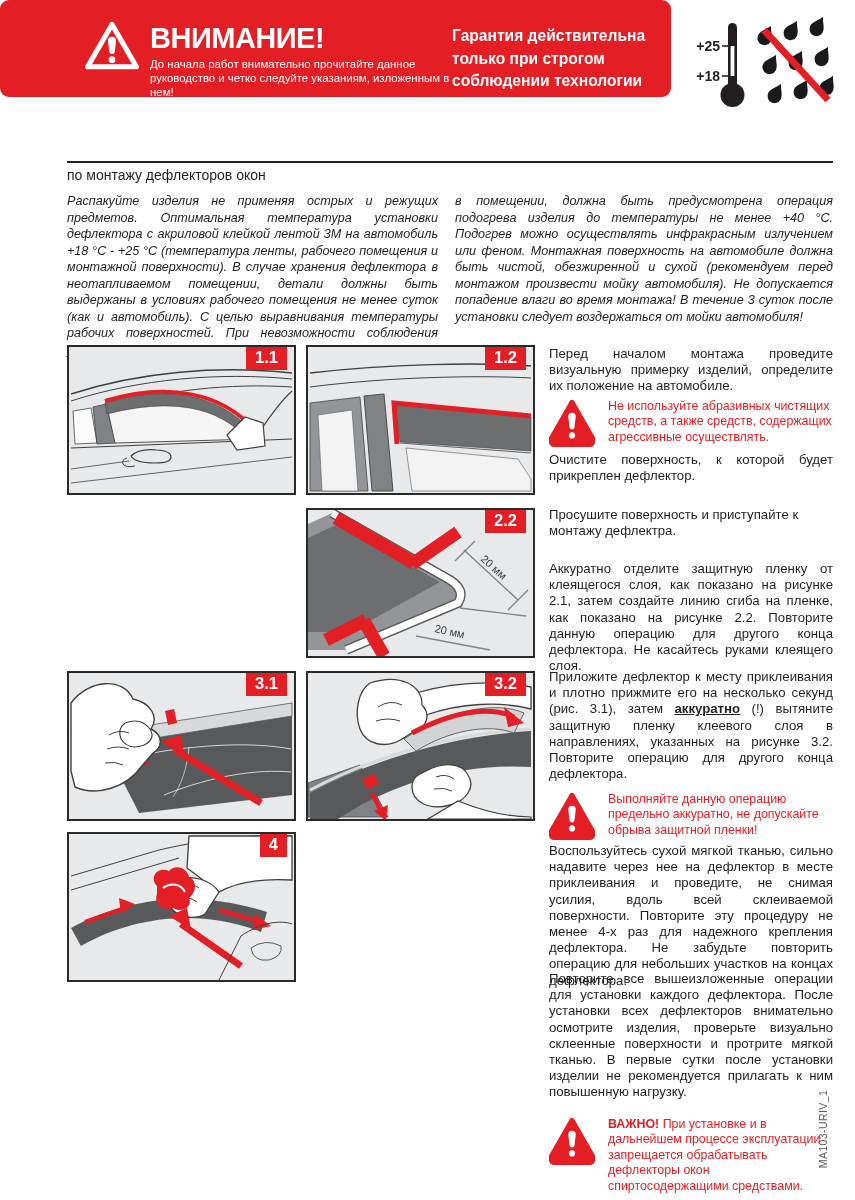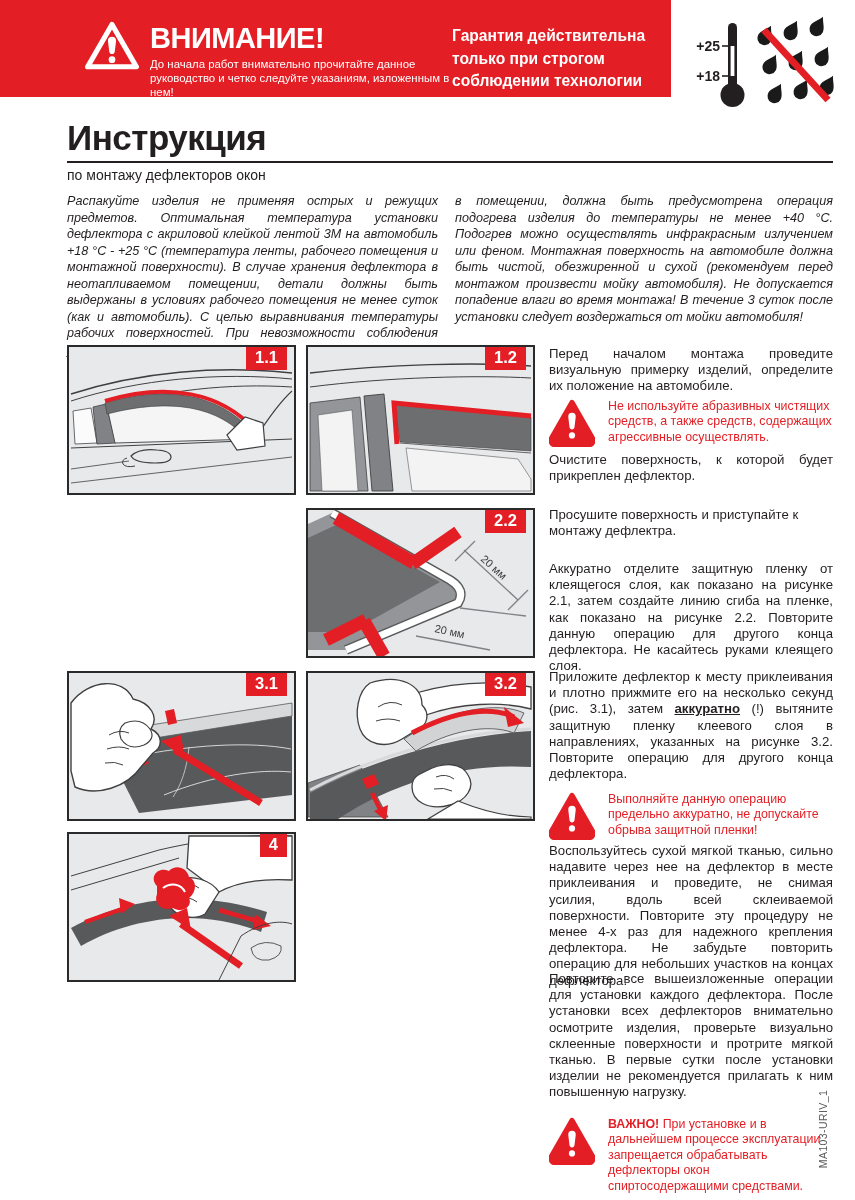--- a/index.html
+++ b/index.html
@@ -1,21 +1,21 @@
 <!DOCTYPE html>
 <html lang="ru"><head>
 <meta charset="utf-8">
 <style>
   html,body{margin:0;padding:0;background:#fff;}
   #page{
     position:relative;width:855px;height:1200px;background:#fff;overflow:hidden;
     font-family:"Liberation Sans",sans-serif;color:#231f20;
   }
   
-  .banner{position:absolute;left:0;top:0;width:671px;height:97px;background:#e31e24;}
+  .banner{position:absolute;left:0;top:0;width:671px;height:97px;background:#e31e24;border-radius:9px;}
   .banner-tri{position:absolute;left:82px;top:17px;}
   .banner-title{position:absolute;left:150px;top:22px;color:#fff;font-size:29px;font-weight:bold;letter-spacing:-.5px;}
   .banner-sub{position:absolute;left:150px;top:58px;width:310px;color:#fff;font-size:11.4px;line-height:13.8px;}
   .banner-guarantee{position:absolute;left:452px;top:25px;width:212px;color:#fff;font-size:15.6px;font-weight:bold;line-height:22.5px;}
   .thermo{position:absolute;left:688px;top:18px;}
   .rain{position:absolute;left:752px;top:14px;}
   
   .doc-title{position:absolute;left:67px;top:118px;font-size:35px;font-weight:bold;letter-spacing:-.5px;}
   .title-rule{position:absolute;left:67px;top:161px;width:766px;height:2.4px;background:#231f20;}
   .doc-subtitle{position:absolute;left:67px;top:167px;font-size:14px;}
@@ -108,21 +108,20 @@
       <g transform="translate(48,62) rotate(28)">
           <path d="M8,0 C10,5 15,9 15,14 a7,7 0 1 1 -14,0 C1,9 6,5 8,0 Z"></path>
         </g>
       <g transform="translate(74,58) rotate(28)">
           <path d="M8,0 C10,5 15,9 15,14 a7,7 0 1 1 -14,0 C1,9 6,5 8,0 Z"></path>
         </g>
     </g>
     <line x1="12" y1="16" x2="76" y2="86" stroke="#e31e24" stroke-width="7"></line>
   </svg>
 
-  <div class="doc-title">Инструкция</div>
   <div class="title-rule"></div>
   <div class="doc-subtitle">по монтажу дефлекторов окон</div>
 
   <div class="intro left">Распакуйте изделия не применяя острых и режущих предметов. Оптимальная температура установки дефлектора с акриловой клейкой лентой 3М на автомобиль +18 °С - +25 °С (температура ленты, рабочего помещения и монтажной поверхности). В случае хранения дефлектора в неотапливаемом помещении, детали должны быть выдержаны в условиях рабочего помещения не менее суток (как и автомобиль). С целью выравнивания температуры рабочих поверхностей. При невозможности соблюдения указанных температур</div>
   <div class="intro right">в помещении, должна быть предусмотрена операция подогрева изделия до температуры не менее +40 °С. Подогрев можно осуществлять инфракрасным излучением или феном. Монтажная поверхность на автомобиле должна быть чистой, обезжиренной и сухой (рекомендуем перед монтажом произвести мойку автомобиля). Не допускается попадение влаги во время монтажа! В течение 3 суток после установки следует воздержаться от мойки автомобиля!</div>
 
   <div class="panel" id="p11">
     <svg class="ill" viewBox="0 0 225 146">
       <rect width="225" height="146" fill="#e8e9ea"></rect>
       <path class="k" d="M2,47 C70,25 150,18 223,26" stroke-width="1.4"></path>

